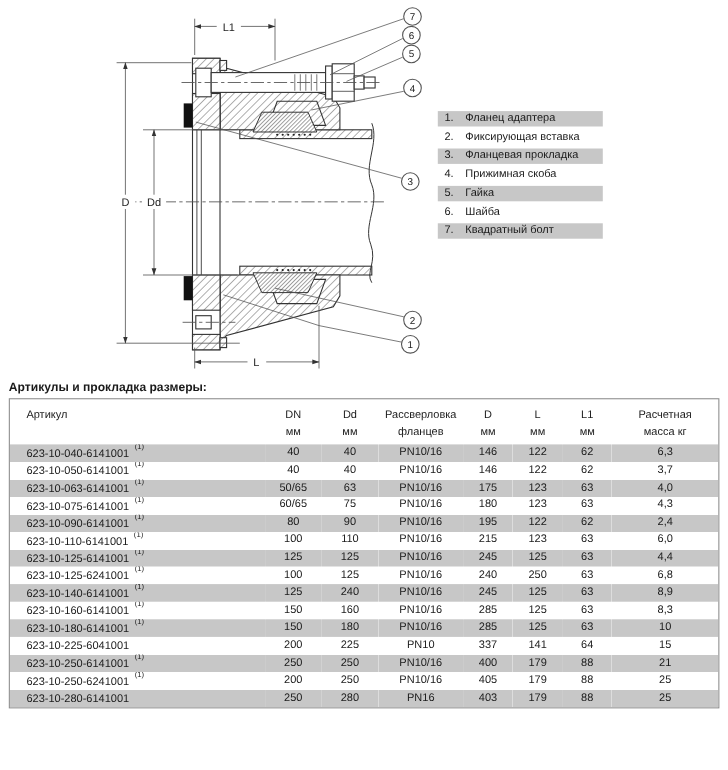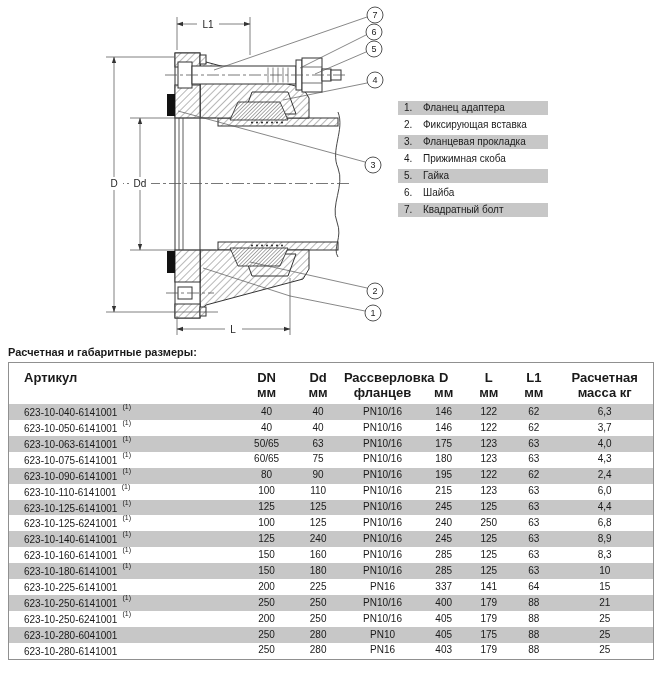--- a/index.html
+++ b/index.html
@@ -10,21 +10,21 @@
   .legend{position:absolute;left:398px;top:101px;width:150px;}
   .legend-row{display:flex;align-items:center;height:14px;margin-bottom:3px;font-size:10px;line-height:14px;}
   .legend-row:nth-child(odd){background:#c7c7c7;}
   .legend-num{width:19px;padding-left:6px;flex:0 0 auto;}
   .legend-label{flex:1;}
   
   .specs{position:absolute;left:8px;top:345px;width:646px;}
   .specs-title{font-size:11px;font-weight:bold;line-height:14px;margin-bottom:3px;}
   .tablebox{border:1px solid #909090;}
   table{border-collapse:collapse;width:100%;table-layout:fixed;}
-  th{font-weight:bold;font-size:13px;vertical-align:top;padding:7px 0 4px 0;}
+  th{font-weight:normal;font-size:10px;vertical-align:top;padding:7px 0 4px 0;}
   th .h2line{display:block;line-height:15px;}
   th.c-article{text-align:left;padding-left:15px;}
   th.c-num,td.c-num{text-align:center;}
   td{font-size:10px;line-height:12.6px;height:12.6px;padding:0;white-space:nowrap;overflow:hidden;}
   td.c-article{padding-left:15px;text-align:left;}
   tbody tr:nth-child(odd){background:#c7c7c7;}
   sup.note{font-size:7px;position:relative;top:-3px;margin-left:5px;}
   
   col.w-article{width:36%;} col.w-dn{width:8%;} col.w-dd{width:8%;} col.w-drill{width:12%;}
   col.w-d{width:7%;} col.w-l{width:7%;} col.w-l1{width:7%;} col.w-mass{width:15%;}
@@ -228,21 +228,21 @@
       <span class="legend-label">Шайба</span>
     </div>
 
     <div class="legend-row">
       <span class="legend-num">7.</span>
       <span class="legend-label">Квадратный болт</span>
     </div>
   </div>
 
   <div class="specs">
-    <div class="specs-title">Расчетная и габаритные размеры:</div>
+    <div class="specs-title">Артикулы и прокладка размеры:</div>
     <div class="tablebox">
       <table>
         <colgroup>
           <col class="w-article">
             <col class="w-dn">
             <col class="w-dd">
             <col class="w-drill">
           <col class="w-d">
             <col class="w-l">
             <col class="w-l1">
@@ -401,32 +401,32 @@
       <td class="c-num">180</td>
       <td class="c-num">PN10/16</td>
       <td class="c-num">285</td>
       <td class="c-num">125</td>
       <td class="c-num">63</td>
       <td class="c-num">10</td>
     </tr>
 
 
 
-
-    <tr>
-      <td class="c-article"><span>623-10-225-6141001</span><sup class="note"></sup></td>
+    <tr>
+      <td class="c-article"><span>623-10-225-6041001</span><sup class="note"></sup></td>
       <td class="c-num">200</td>
       <td class="c-num">225</td>
-      <td class="c-num">PN16</td>
+      <td class="c-num">PN10</td>
       <td class="c-num">337</td>
       <td class="c-num">141</td>
       <td class="c-num">64</td>
       <td class="c-num">15</td>
     </tr>
 
+
     <tr>
       <td class="c-article"><span>623-10-250-6141001</span><sup class="note">(1)</sup></td>
       <td class="c-num">250</td>
       <td class="c-num">250</td>
       <td class="c-num">PN10/16</td>
       <td class="c-num">400</td>
       <td class="c-num">179</td>
       <td class="c-num">88</td>
       <td class="c-num">21</td>
     </tr>
@@ -435,30 +435,20 @@
       <td class="c-article"><span>623-10-250-6241001</span><sup class="note">(1)</sup></td>
       <td class="c-num">200</td>
       <td class="c-num">250</td>
       <td class="c-num">PN10/16</td>
       <td class="c-num">405</td>
       <td class="c-num">179</td>
       <td class="c-num">88</td>
       <td class="c-num">25</td>
     </tr>
 
-    <tr>
-      <td class="c-article"><span>623-10-280-6041001</span><sup class="note"></sup></td>
-      <td class="c-num">250</td>
-      <td class="c-num">280</td>
-      <td class="c-num">PN10</td>
-      <td class="c-num">405</td>
-      <td class="c-num">175</td>
-      <td class="c-num">88</td>
-      <td class="c-num">25</td>
-    </tr>
 
     <tr>
       <td class="c-article"><span>623-10-280-6141001</span><sup class="note"></sup></td>
       <td class="c-num">250</td>
       <td class="c-num">280</td>
       <td class="c-num">PN16</td>
       <td class="c-num">403</td>
       <td class="c-num">179</td>
       <td class="c-num">88</td>
       <td class="c-num">25</td>

